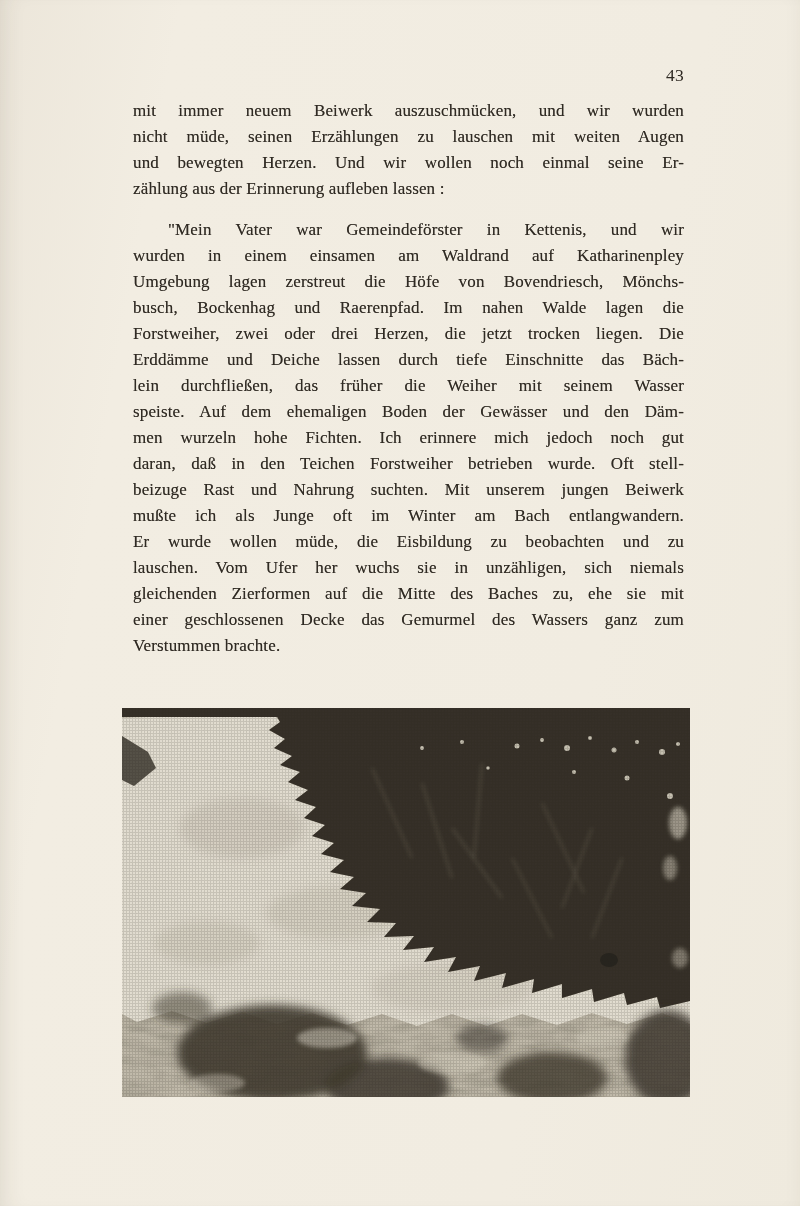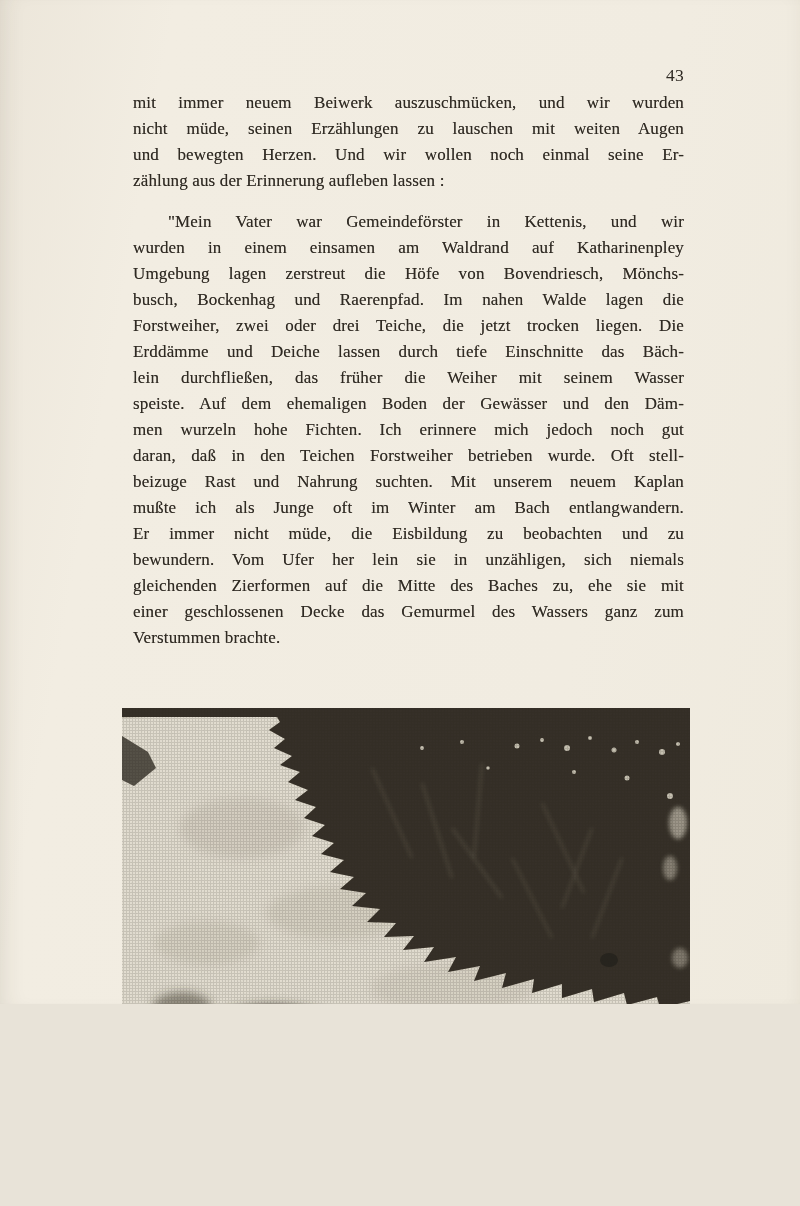--- a/index.html
+++ b/index.html
@@ -1,39 +1,39 @@
 <!DOCTYPE html>
 <html><head>
 <meta charset="utf-8">
 <style>
   html,body{margin:0;padding:0;background:#e8e3d8;}
   .sheet{
     position:relative;
-    width:800px;height:1004px;
+    width:800px;height:1206px;
     margin:0 auto;
     background:linear-gradient(100deg,#ece6da 0%,#f2ede2 18%,#f1ece1 70%,#efeade 100%);
     box-shadow:inset 18px 0 30px -24px rgba(60,50,35,.20), inset -12px 0 26px -22px rgba(60,50,35,.12);
     font-family:"Liberation Serif","DejaVu Serif",serif;
     color:#2f2a23;
     overflow:hidden;
   }
   .textcol{
     position:absolute;left:133px;top:62px;width:551px;
   }
   .pagenum{
     text-align:right;
     font-size:17.5px;line-height:26px;
     letter-spacing:.3px;
   }
   .para{
     font-size:17px;line-height:26px;
     letter-spacing:.15px;
     text-shadow:0 0 .4px rgba(47,42,35,.55);
   }
-  .para.p1{margin-top:2px;}
+  .para.p1{margin-top:10px;}
   .para.p2{margin-top:15px;}
   .tline{
     text-align:justify;
     text-align-last:justify;
   }
   .tline.last{text-align-last:left;}
   .para.p2 .tline:first-child{text-indent:35px;}
   .photo{
     position:absolute;left:122px;top:708px;width:568px;height:389px;
     margin:0;padding:0;
@@ -59,30 +59,30 @@
         <div class="tline">nicht müde, seinen Erzählungen zu lauschen mit weiten Augen</div>
         <div class="tline">und bewegten Herzen. Und wir wollen noch einmal seine Er-</div>
         <div class="tline last">zählung aus der Erinnerung aufleben lassen :</div>
       </div>
 
     <div class="para p2">
         <div class="tline">"Mein Vater war Gemeindeförster in Kettenis, und wir</div>
         <div class="tline">wurden in einem einsamen am Waldrand auf Katharinenpley</div>
         <div class="tline">Umgebung lagen zerstreut die Höfe von Bovendriesch, Mönchs-</div>
         <div class="tline">busch, Bockenhag und Raerenpfad. Im nahen Walde lagen die</div>
-        <div class="tline">Forstweiher, zwei oder drei Teiche, die jetzt trocken liegen. Die</div>
+        <div class="tline">Forstweiher, zwei oder drei Herzen, die jetzt trocken liegen. Die</div>
         <div class="tline">Erddämme und Deiche lassen durch tiefe Einschnitte das Bäch-</div>
         <div class="tline">lein durchfließen, das früher die Weiher mit seinem Wasser</div>
         <div class="tline">speiste. Auf dem ehemaligen Boden der Gewässer und den Däm-</div>
         <div class="tline">men wurzeln hohe Fichten. Ich erinnere mich jedoch noch gut</div>
         <div class="tline">daran, daß in den Teichen Forstweiher betrieben wurde. Oft stell-</div>
-        <div class="tline">beizuge Rast und Nahrung suchten. Mit unserem neuem Kaplan</div>
+        <div class="tline">beizuge Rast und Nahrung suchten. Mit unserem jungen Beiwerk</div>
         <div class="tline">mußte ich als Junge oft im Winter am Bach entlangwandern.</div>
-        <div class="tline">Er immer nicht müde, die Eisbildung zu beobachten und zu</div>
-        <div class="tline">bewundern. Vom Ufer her lein sie in unzähligen, sich niemals</div>
+        <div class="tline">Er wurde wollen müde, die Eisbildung zu beobachten und zu</div>
+        <div class="tline">lauschen. Vom Ufer her wuchs sie in unzähligen, sich niemals</div>
         <div class="tline">gleichenden Zierformen auf die Mitte des Baches zu, ehe sie mit</div>
         <div class="tline">einer geschlossenen Decke das Gemurmel des Wassers ganz zum</div>
         <div class="tline last">Verstummen brachte.</div>
       </div>
   </div>
 
   <figure class="photo" aria-label="Black-and-white photograph: a jagged white sheet of ice grows from the bank over the dark water of a small stream; hoarfrost-covered grass and plants fill the foreground">
     <svg viewBox="0 0 568 389" role="img">
       <defs>
         <filter id="grain" x="-5%" y="-5%" width="110%" height="110%">

